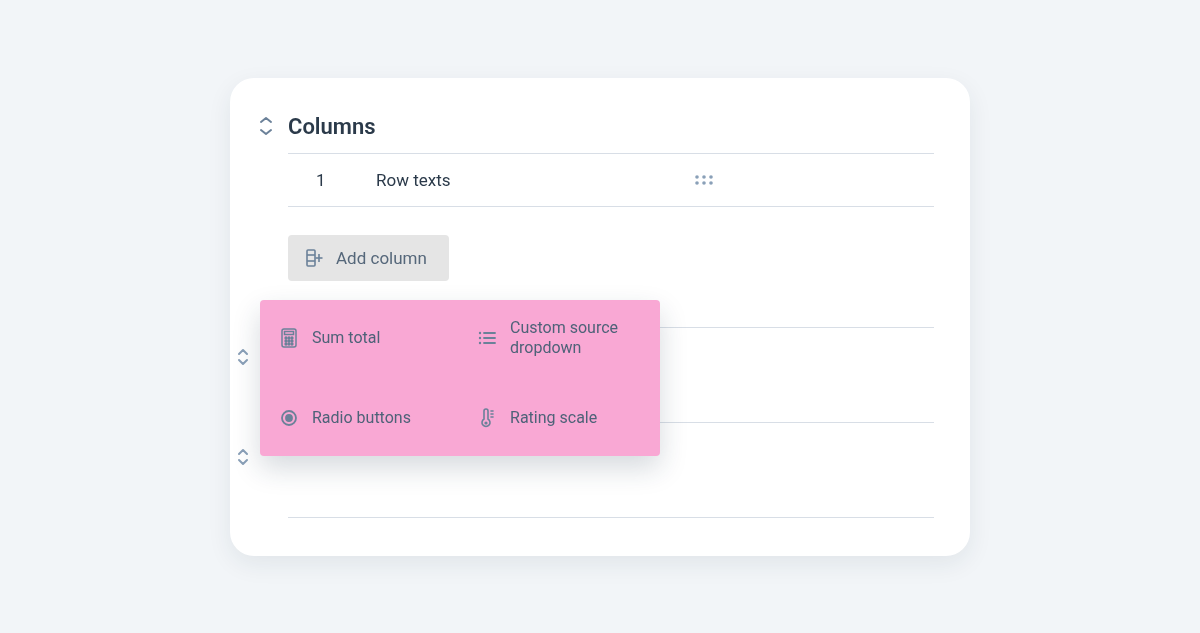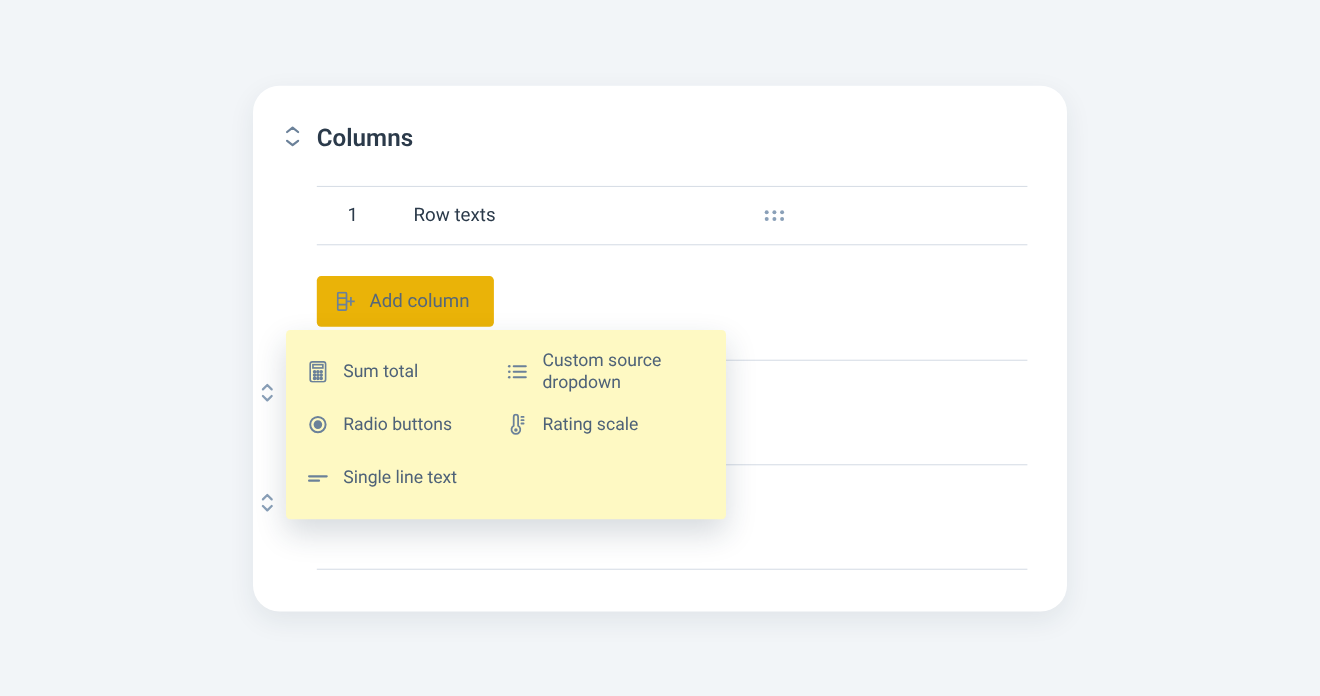--- a/index.html
+++ b/index.html
@@ -15,22 +15,23 @@
     width: 740px;
     height: 478px;
     background: #fff;
     border-radius: 24px;
     box-shadow: 0 8px 24px rgba(30,50,70,0.08);
     padding: 36px 36px 36px 28px;
     position: relative;
   }
   .header {
     display: flex;
+    align-items: center;
     gap: 14px;
-    margin-bottom: 30px;
+    margin-bottom: 14px;
   }
   .section-title {
     font-size: 22px;
     font-weight: 600;
     color: #2b3a4a;
   }
   .row-item {
     margin-left: 30px;
     border-top: 1px solid #d8dee6;
     border-bottom: 1px solid #d8dee6;
@@ -57,40 +58,41 @@
     top: 50%;
     transform: translateY(-50%);
     color: #8aa0b8;
   }
   .add-col-btn {
     margin-top: 28px;
     margin-left: 30px;
     display: inline-flex;
     align-items: center;
     gap: 12px;
-    background: #eab308;
+    background: #e5e5e5;
     border-radius: 4px;
     height: 46px;
     padding: 0 22px 0 18px;
     color: #55677a;
     font-size: 17px;
     cursor: pointer;
   }
   .dropdown {
     position: absolute;
     left: 30px;
     top: 222px;
     width: 400px;
-    background: #fef9c3;
+    background: #f9a8d4;
     border-radius: 4px;
     box-shadow: 0 12px 28px rgba(30,50,70,0.18);
     padding: 14px 8px;
     display: grid;
     grid-template-columns: 1fr 1.12fr;
     grid-auto-rows: 48px;
+    gap: 32px;
   }
   .dd-item {
     display: flex;
     align-items: center;
     gap: 12px;
     padding: 0 8px 0 10px;
     color: #4e6278;
     font-size: 16px;
     cursor: pointer;
     line-height: 1.2;
@@ -229,25 +231,16 @@
           <circle cx="8" cy="15" r="1.6" fill="#6b8199" stroke="none"></circle>
           <line x1="13" y1="3" x2="15" y2="3"></line>
             <line x1="13" y1="6" x2="15" y2="6"></line>
             <line x1="13" y1="9" x2="15" y2="9"></line>
         </svg>
       </span>
       <span>Rating scale</span>
     </div>
 
 
-    <div class="dd-item">
-      <span class="dd-icon">
-        <svg width="20" height="10" viewBox="0 0 20 10" fill="none" stroke="#6b8199" stroke-width="2" stroke-linecap="round">
-          <line x1="2" y1="4" x2="18" y2="4"></line>
-            <line x1="2" y1="8" x2="11" y2="8"></line>
-        </svg>
-      </span>
-      <span>Single line text</span>
-    </div>
 
   </div>
 
 </div>
 
 </body></html>

